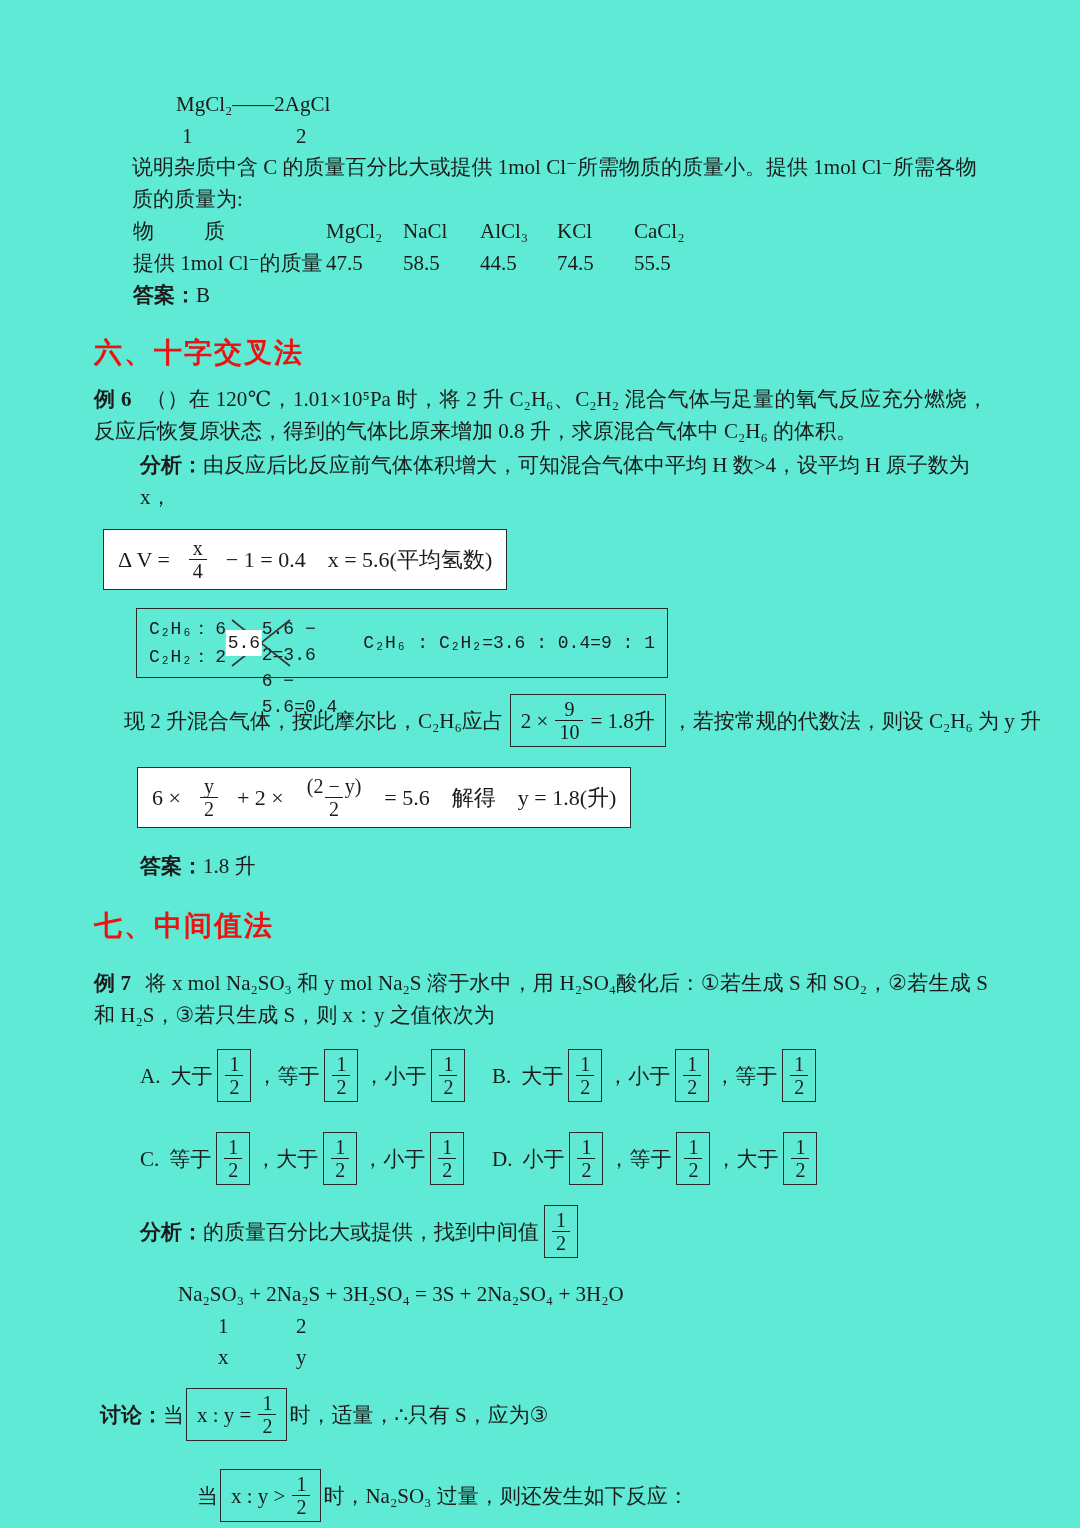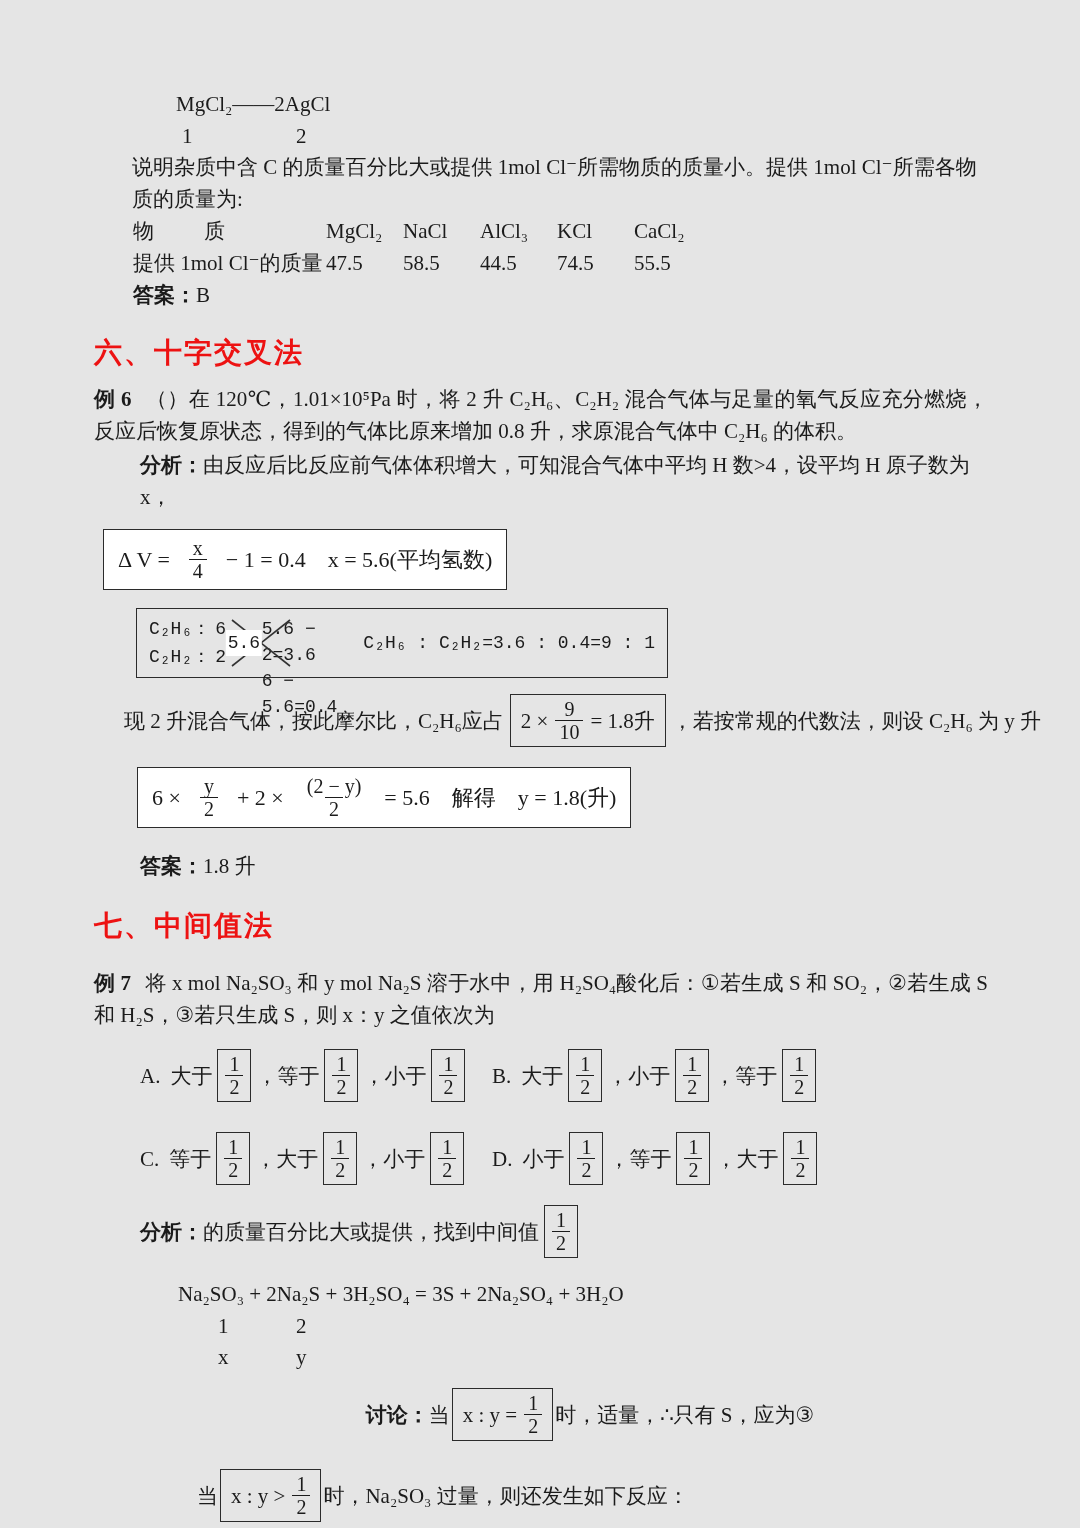--- a/index.html
+++ b/index.html
@@ -1,18 +1,18 @@
 <!DOCTYPE html>
 <html><head>
 <meta charset="utf-8">
 <style>
   * { margin:0; padding:0; box-sizing:border-box; }
   body { background:#ffffff; }
   .page {
-    position:relative; width:1080px; height:1528px; background:#e5e5e5;
+    position:relative; width:1080px; height:1528px; background:#5eead4;
     color:#1b1b1b; overflow:hidden;
     font-family:"Liberation Serif","DejaVu Serif","DejaVu Sans",serif;
     font-size:21px; line-height:32px;
   }
   .inner { padding-top:88px; }
   .ind { margin-left:140px; }
   .b { font-weight:bold; }
   .heading {
     margin:22px 0 10px 94px; font-size:28px; line-height:40px; font-weight:bold;
     font-family:"DejaVu Sans","Liberation Sans",sans-serif; letter-spacing:2px;
@@ -300,21 +300,21 @@
     <div style="margin:20px 0 0 178px;">Na₂SO₃ + 2Na₂S + 3H₂SO₄ = 3S + 2Na₂SO₄ + 3H₂O</div>
     <div class="posrow">
       <span style="left:218px;">1</span>
       <span style="left:296px;">2</span>
     </div>
     <div class="posrow">
       <span style="left:218px;">x</span>
       <span style="left:296px;">y</span>
     </div>
 
-    <div class="flow" style="margin:16px 0 0 100px;justify-content:center;">
+    <div class="flow" style="margin:16px 0 0 100px;">
       <span class="b">讨论：</span>
       <span>当</span>
       <span class="inline-box" style="margin:0 2px;">
         <span>x : y =</span>
         <span class="frac">
             <span class="num">1</span>
             <span class="den">2</span>
           </span>
       </span>
       <span>时，适量，∴只有 S，应为③</span>

